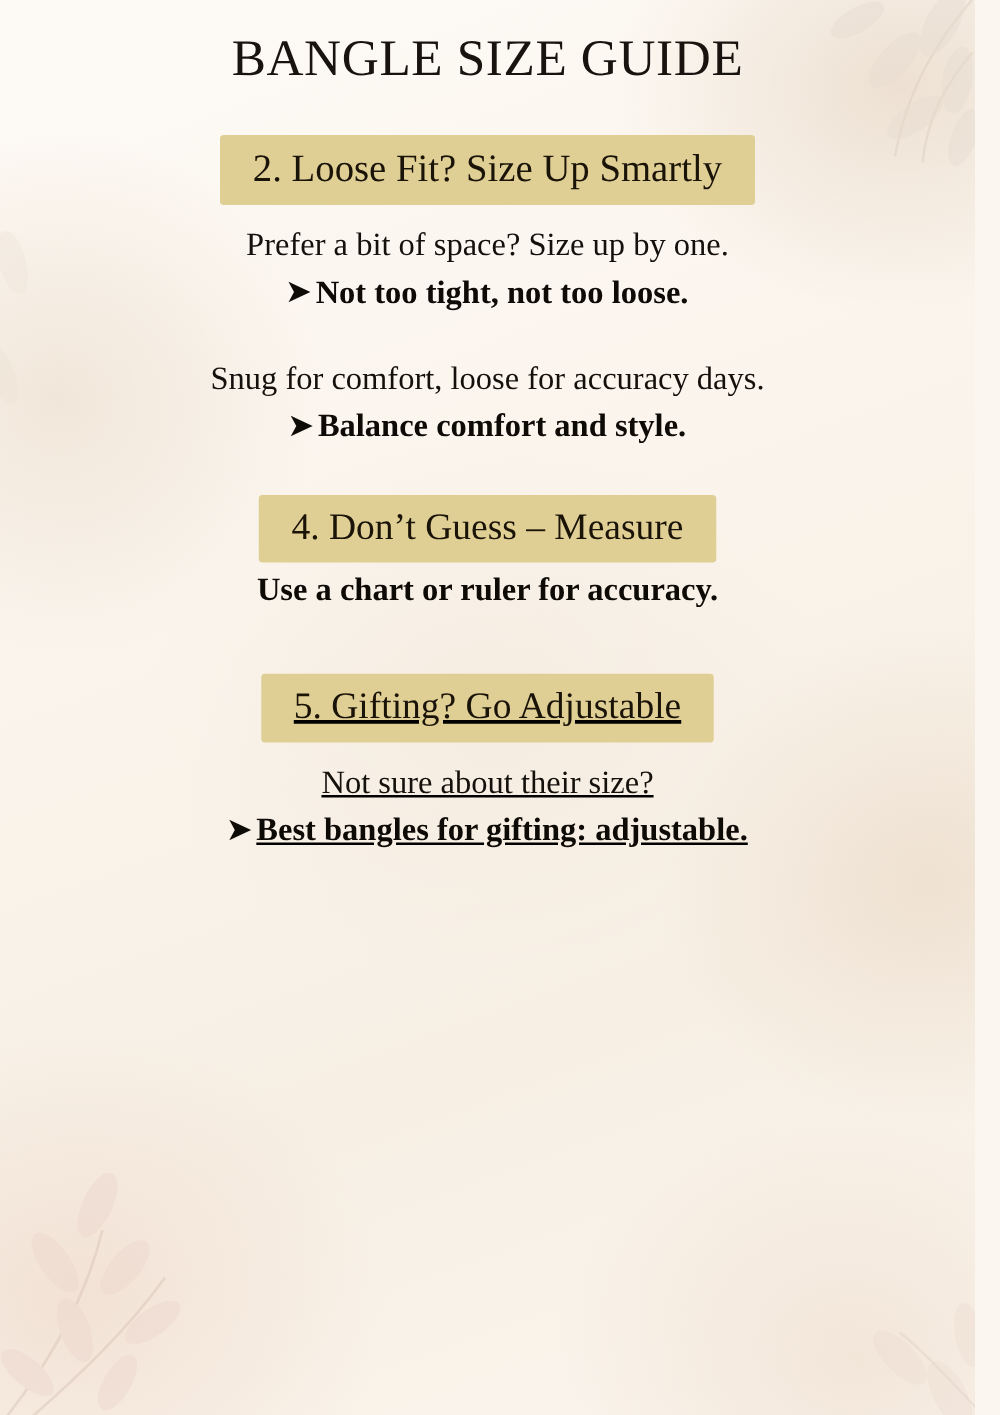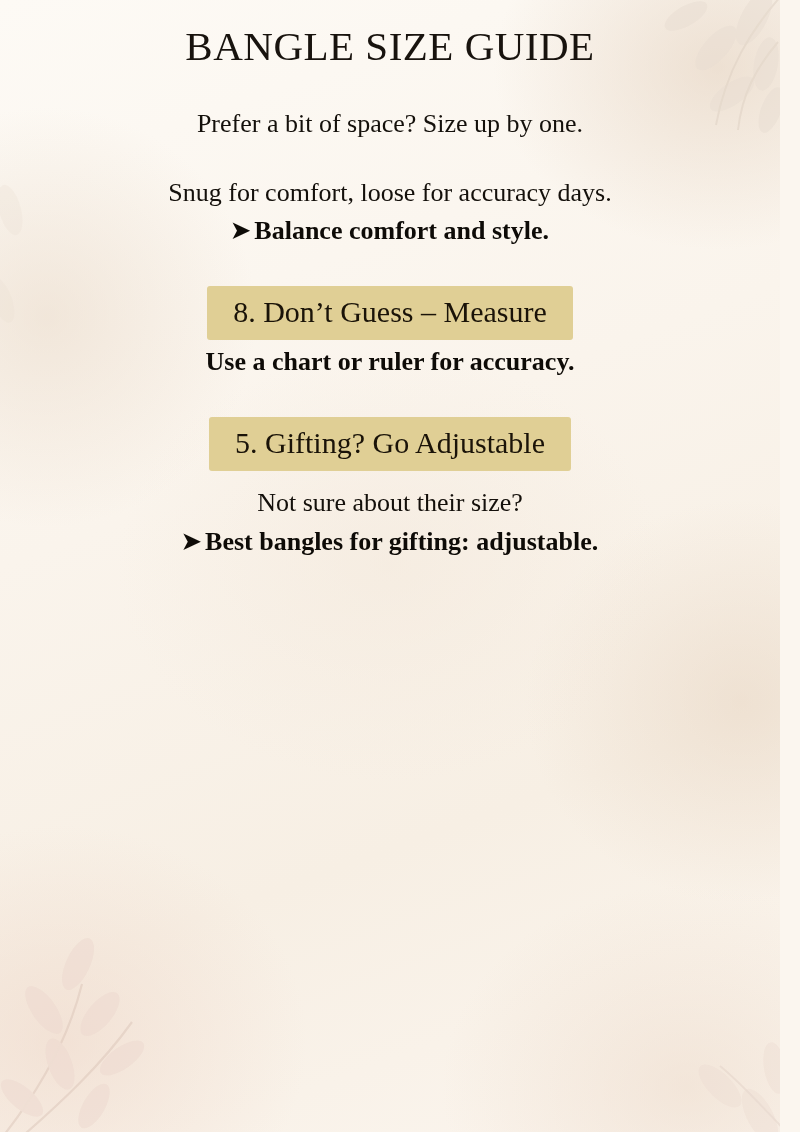--- a/index.html
+++ b/index.html
@@ -96,21 +96,21 @@
     transform: translateY(-1px);
     margin-right: 4px;
   }
 
   .sec-1 { margin-top: 62px; }
   .sec-1 .pill { font-size: 32px; }
   .sec-2 { margin-top: 38px; }
   .sec-3 { margin-top: 36px; }
   .sec-4 { margin-top: 38px; }
   .sec-4 .pill { font-size: 30px; }
-  .sec-5 { margin-top: 38px; }
+  .sec-5 { margin-top: 50px; text-decoration: underline; }
   .sec-5 .pill { font-size: 30px; }
 </style>
 </head>
 <body>
 
 <div class="poster">
 
   <svg class="leaves top-right" width="220" height="230" viewBox="0 0 220 230" aria-hidden="true">
     <g fill="#e8ddd2" opacity="0.95">
       <ellipse cx="188" cy="28" rx="13" ry="30" transform="rotate(28 188 28)"></ellipse>
@@ -161,31 +161,35 @@
       <path d="M236 236 C 200 200, 175 170, 150 150"></path>
     </g>
   </svg>
 
   <div class="content">
 
     <h1 class="title">BANGLE SIZE GUIDE</h1>
 
 
     <div class="section sec-2">
+      <div class="pill-wrap">
+        <div class="pill">2. Loose Fit? Size Up Smartly</div>
+      </div>
       <div class="line1">Prefer a bit of space? Size up by one.</div>
+      <div class="line2"><span class="arrow">➤</span><span>Not too tight, not too loose.</span></div>
     </div>
 
     <div class="section sec-3">
       <div class="line1">Snug for comfort, loose for accuracy days.</div>
       <div class="line2"><span class="arrow">➤</span><span>Balance comfort and style.</span></div>
     </div>
 
     <div class="section sec-4">
       <div class="pill-wrap">
-        <div class="pill">8. Don’t Guess – Measure</div>
+        <div class="pill">4. Don’t Guess – Measure</div>
       </div>
       <div class="line2">Use a chart or ruler for accuracy.</div>
     </div>
 
     <div class="section sec-5">
       <div class="pill-wrap">
         <div class="pill">5. Gifting? Go Adjustable</div>
       </div>
       <div class="line1">Not sure about their size?</div>
       <div class="line2"><span class="arrow">➤</span><span>Best bangles for gifting: adjustable.</span></div>

